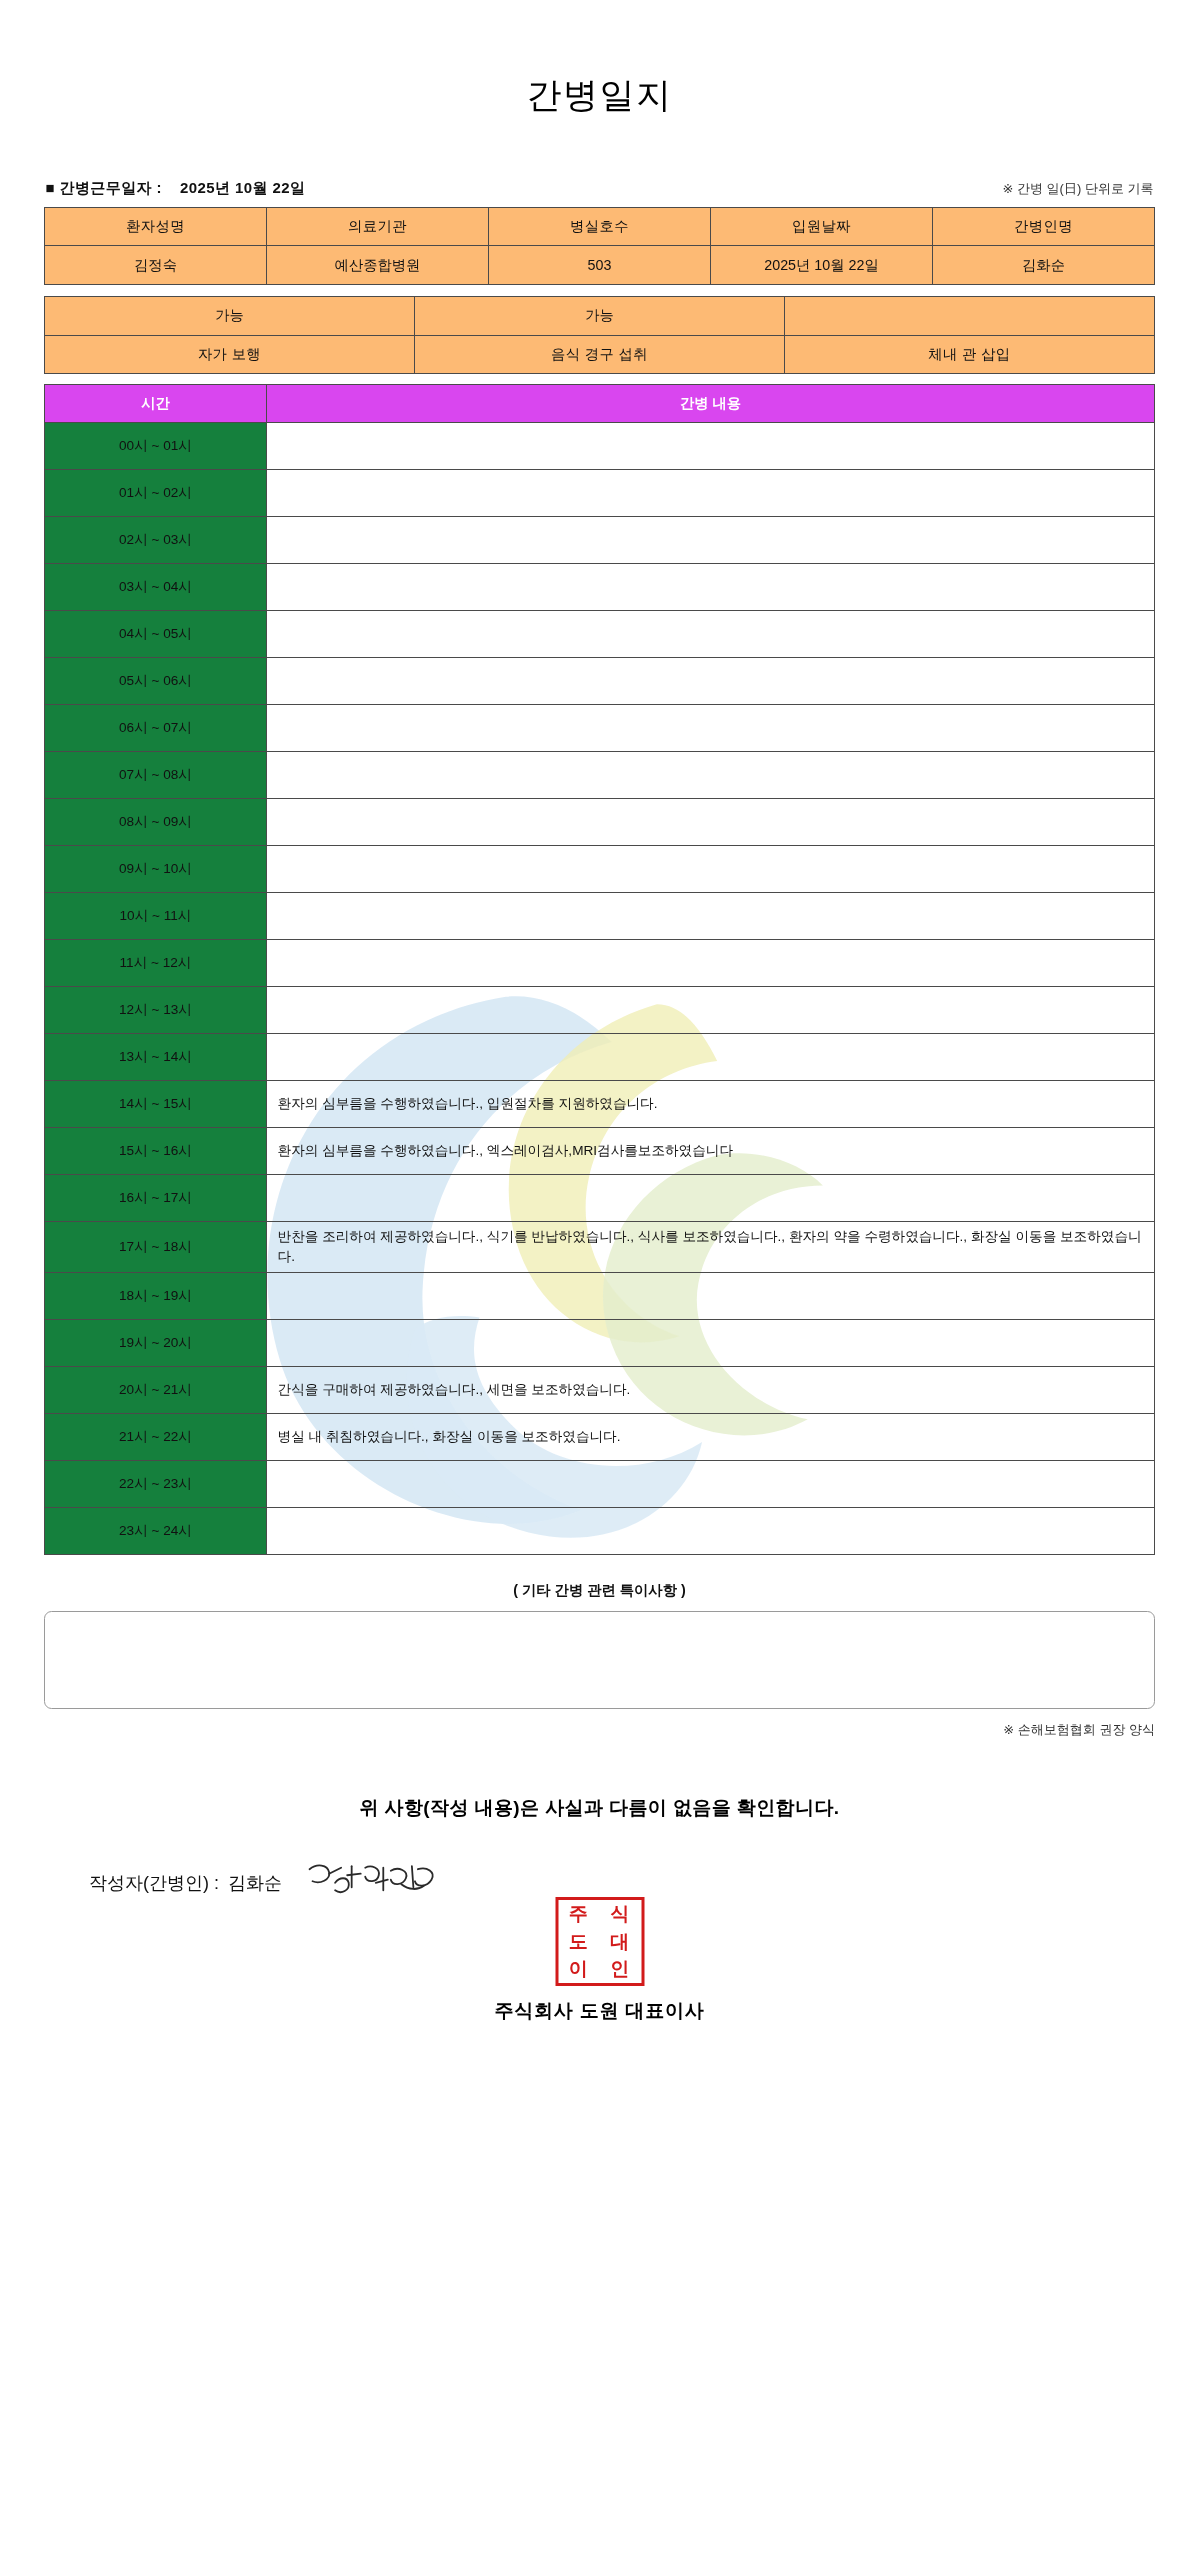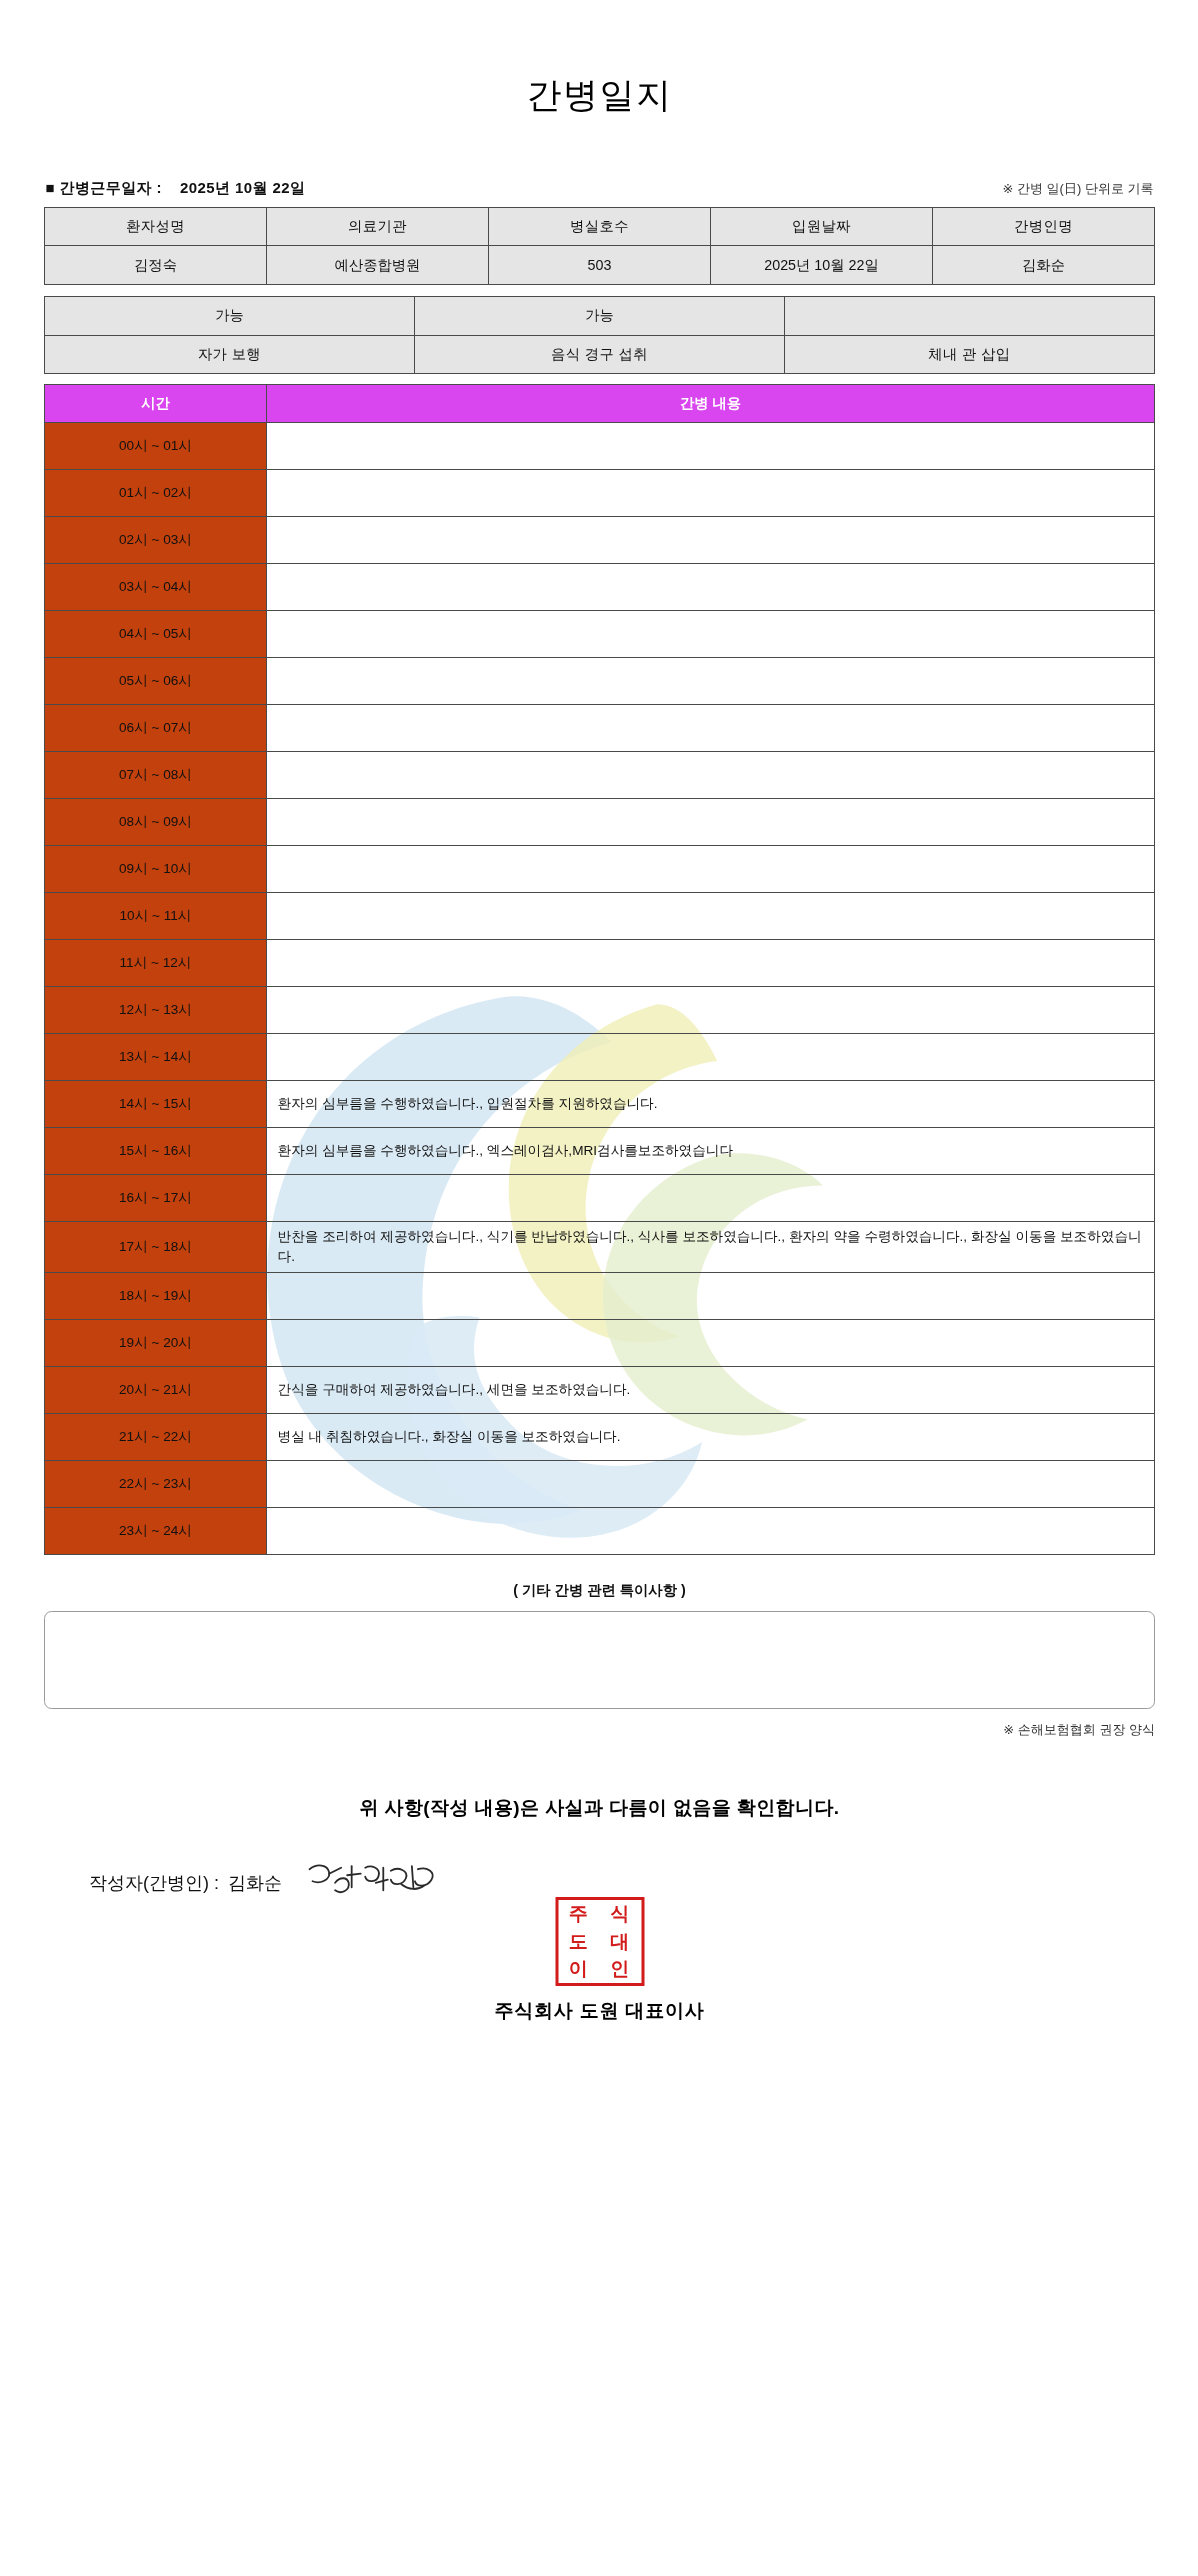--- a/index.html
+++ b/index.html
@@ -72,21 +72,21 @@
     width: 100%;
     table-layout: fixed;
   }
   table.grid td, table.grid th {
     border: 0.8px solid #4a4a4a;
     text-align: center;
     vertical-align: middle;
     font-weight: normal;
     font-size: 14.3px;
     color: #111;
-    background: #e5e5e5;
+    background: #fdba74;
   }
   th.hdr {
     background: #595959;
     color: #ffffff;
     font-weight: bold;
     font-size: 14.3px;
     height: 35px;
     letter-spacing: 0.4px;
   }
   td.val {
@@ -111,21 +111,21 @@
     font-weight: bold;
     height: 35px;
   }
   table.hours td.time-cell {
     border: 0.8px solid #4a4a4a;
     text-align: center;
     font-size: 13.6px;
     height: 44px;
     width: 226px;
     color: #111;
-    background: #c2410c;
+    background: #15803d;
   }
   table.hours td.content-cell {
     border: 0.8px solid #4a4a4a;
     text-align: left;
     font-size: 13.6px;
     padding: 4.5px 10.6px;
     line-height: 1.5;
     color: #111;
     background: transparent;
   }

